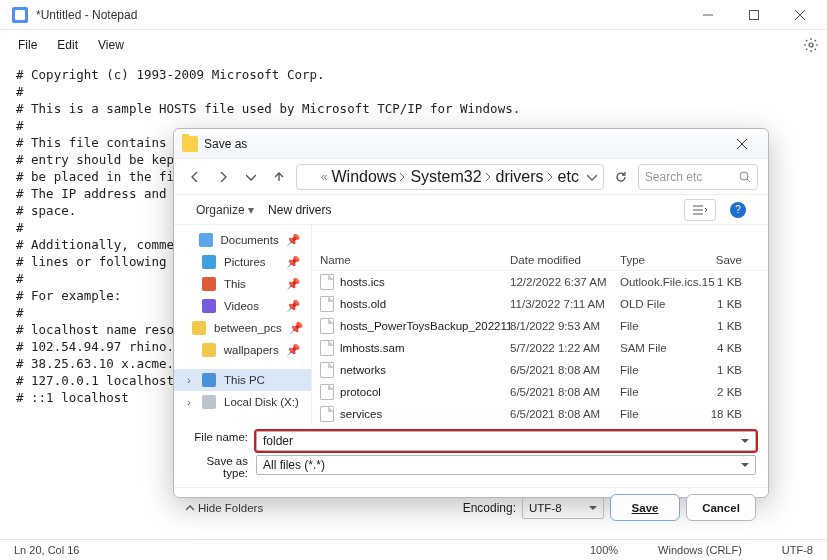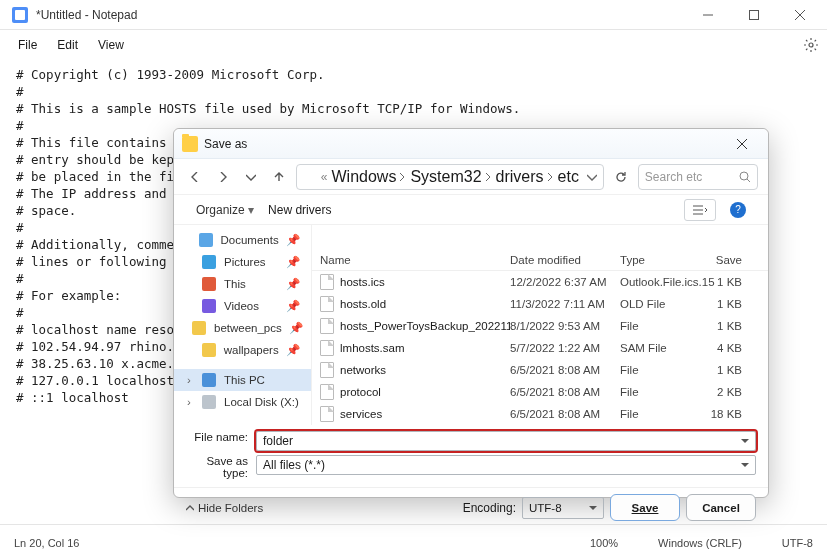--- a/index.html
+++ b/index.html
@@ -13,21 +13,21 @@
   .win-btn{width:46px;height:30px;display:flex;align-items:center;justify-content:center;color:#555;}
   .win-btn svg{width:10px;height:10px;}
 
   .menubar{display:flex;align-items:center;padding:4px 8px;height:30px;}
   .menuitem{padding:4px 10px;border-radius:4px;}
   .menubar .spacer{flex:1;}
   .gear{width:16px;height:16px;color:#555;}
 
   .editor{padding:6px 16px;font-family:Consolas,monospace;font-size:12.5px;line-height:17px;white-space:pre;color:#222;position:relative;height:calc(100% - 30px - 30px - 22px);}
 
-  .statusbar{position:absolute;bottom:0;left:0;right:0;height:36px;border-top:1px solid #e5e5e5;display:flex;align-items:center;padding:0 14px;color:#444;font-size:11px;}
+  .statusbar{position:absolute;bottom:0;left:0;right:0;height:21px;border-top:1px solid #e5e5e5;display:flex;align-items:center;padding:0 14px;color:#444;font-size:11px;}
   .statusbar .sp{flex:1;}
   .statusbar .cell{margin-left:40px;}
 
   
   .overlay{position:absolute;left:173px;top:128px;width:596px;height:370px;background:#fff;border:1px solid #b8b8b8;border-radius:6px;box-shadow:0 8px 30px rgba(0,0,0,.25);}
   .dlg-titlebar{height:30px;display:flex;align-items:center;padding:0 8px;background:linear-gradient(#fbfdff,#f3f7fb);border-bottom:1px solid #e5ecf3;border-radius:6px 6px 0 0;}
   .dlg-titlebar .fico{width:16px;height:16px;background:#ffcf47;border-radius:2px;margin-right:6px;position:relative;}
   .dlg-titlebar .fico::before{content:'';position:absolute;top:-2px;left:0;width:7px;height:3px;background:#ffcf47;border-radius:1px 1px 0 0;}
   .dlg-titlebar .t{flex:1;font-size:12px;}
   .dlg-close{width:36px;height:24px;display:flex;align-items:center;justify-content:center;color:#333;}

